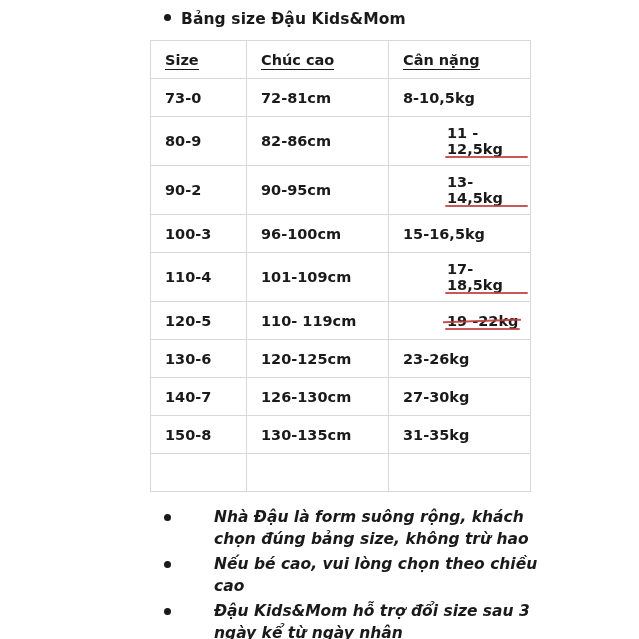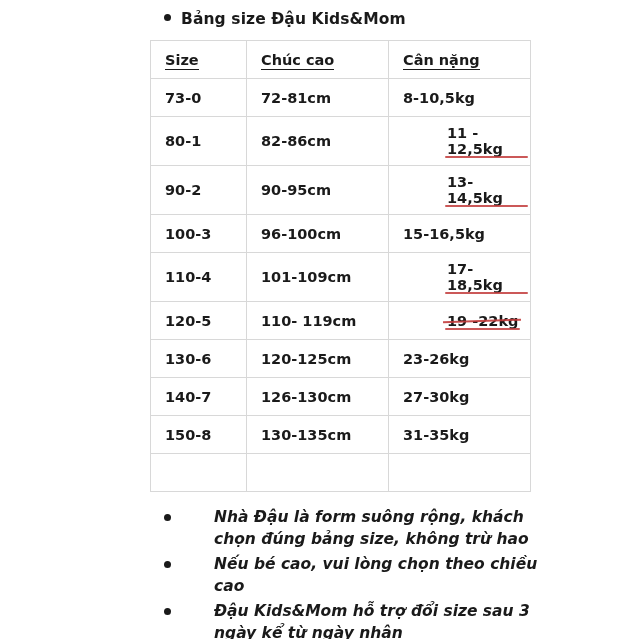--- a/index.html
+++ b/index.html
@@ -163,21 +163,21 @@
         <th><span class="hdr-underline">Chúc cao</span></th>
         <th><span class="hdr-underline">Cân nặng</span></th>
       </tr>
 
       <tr>
         <td>73-0</td>
         <td>72-81cm</td>
         <td>8-10,5kg</td>
       </tr>
       <tr>
-        <td>80-1</td>
+        <td>80-9</td>
         <td>82-86cm</td>
         <td><span class="mark">11 - 12,5kg</span></td>
       </tr>
       <tr>
         <td>90-2</td>
         <td>90-95cm</td>
         <td><span class="mark">13- 14,5kg</span></td>
       </tr>
       <tr>
         <td>100-3</td>

